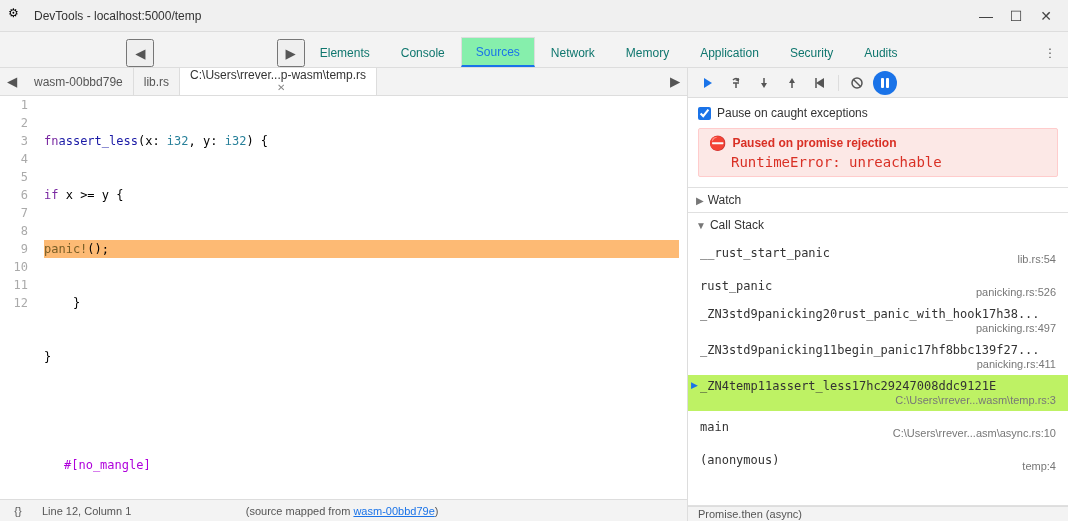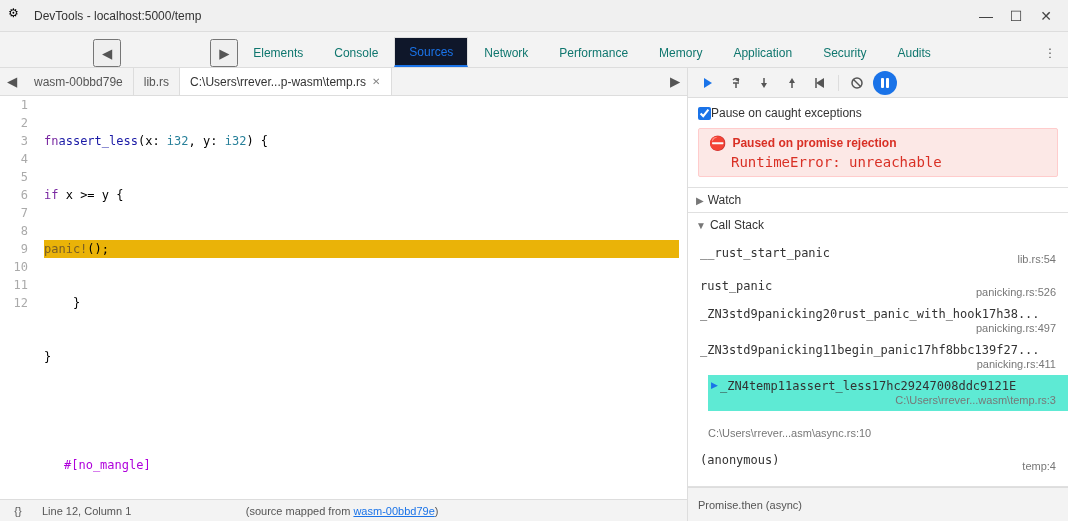--- a/index.html
+++ b/index.html
@@ -8,44 +8,44 @@
     
     .titlebar { height: 32px; background: #f0f0f0; display: flex; align-items: center; padding: 0 8px; border-bottom: 1px solid #ddd; user-select: none; }
     .titlebar-icon { width: 20px; height: 20px; margin-right: 6px; }
     .titlebar-title { flex: 1; font-size: 12px; color: #333; }
     .titlebar-controls { display: flex; gap: 2px; }
     .titlebar-btn { width: 28px; height: 22px; border: none; background: transparent; cursor: pointer; font-size: 14px; display: flex; align-items: center; justify-content: center; color: #444; }
 
     
     .tabbar { height: 36px; background: #f3f3f3; display: flex; align-items: flex-end; border-bottom: 1px solid #ddd; padding: 0 4px; }
     .tab { padding: 6px 14px; cursor: pointer; font-size: 12px; color: #0f766e; border: 1px solid transparent; border-bottom: none; margin-right: 1px; white-space: nowrap; height: 30px; display: flex; align-items: center; }
-    .tab.active { background: #0f172a; color: #1a73e8; border-color: #ddd #ddd transparent; font-weight: 500; border-bottom: 2px solid #1a73e8; }
+    .tab.active { background: #86efac; color: #1a73e8; border-color: #ddd #ddd transparent; font-weight: 500; border-bottom: 2px solid #1a73e8; }
     .tab-more { margin-left: auto; width: 28px; height: 28px; display: flex; align-items: center; justify-content: center; cursor: pointer; color: #555; }
 
     
     .main { flex: 1; display: flex; overflow: hidden; }
 
     
     .left-panel { display: flex; flex-direction: column; flex: 1; overflow: hidden; border-right: 1px solid #ddd; }
 
     
     .file-tabs { height: 28px; background: #f3f3f3; display: flex; align-items: center; border-bottom: 1px solid #ddd; overflow: hidden; }
     .file-tab-nav-btn { width: 24px; height: 28px; border: none; background: transparent; cursor: pointer; display: flex; align-items: center; justify-content: center; color: #555; flex-shrink: 0; }
     .file-tab { padding: 0 10px; height: 28px; display: flex; align-items: center; cursor: pointer; font-size: 12px; color: #555; border-right: 1px solid #ddd; white-space: nowrap; background: #f3f3f3; }
-    .file-tab.active { background: #fff; color: #333; }
+    .file-tab.active { background: #fff; color: #333; flex-direction: column; }
     .file-tab .close-btn { margin-left: 6px; opacity: 0.6; font-size: 10px; }
     .file-tab-end { margin-left: auto; width: 24px; height: 28px; border: none; background: transparent; cursor: pointer; display: flex; align-items: center; justify-content: center; color: #555; flex-shrink: 0; }
 
     
     .code-area { flex: 1; display: flex; overflow: auto; background: #fff; position: relative; }
     .line-numbers { background: #fff; padding: 0 8px; text-align: right; color: #aaa; font-family: monospace; font-size: 12px; line-height: 18px; user-select: none; min-width: 36px; border-right: none; }
     .line-number { height: 18px; display: flex; align-items: center; justify-content: flex-end; }
     .code-content { flex: 1; font-family: monospace; font-size: 12px; line-height: 18px; padding: 0 8px; white-space: pre; overflow: visible; }
     .code-line { height: 18px; display: flex; align-items: flex-end; }
-    .code-line.highlighted { background: #eab308; }
+    .code-line.highlighted { background: #fdba74; }
     .kw { color: #7928a1; }
     .fn-name { color: #1a1aa6; }
     .type { color: #267f99; }
     .macro { color: #795e26; }
     .attr { color: #af00db; margin-left: 20px; }
 
     
     .bottom-bar { height: 22px; background: #f3f3f3; border-top: 1px solid #ddd; display: flex; align-items: center; padding: 0 10px; font-size: 11px; color: #555; gap: 16px; }
     .bottom-bar a { color: #1a73e8; text-decoration: underline; cursor: pointer; }
     .bottom-icon { width: 16px; height: 16px; display: flex; align-items: center; justify-content: center; cursor: pointer; }
@@ -54,46 +54,46 @@
     .right-panel { width: 380px; display: flex; flex-direction: column; overflow: hidden; background: #fff; }
 
     
     .debug-toolbar { height: 30px; background: #f3f3f3; border-bottom: 1px solid #ddd; display: flex; align-items: center; padding: 0 8px; gap: 4px; }
     .debug-btn { width: 24px; height: 24px; border: none; background: transparent; cursor: pointer; display: flex; align-items: center; justify-content: center; color: #555; border-radius: 2px; }
     .debug-btn.pause-active { background: #1a73e8; color: #fff; border-radius: 50%; }
     .debug-divider { width: 1px; height: 16px; background: #ddd; margin: 0 2px; }
 
     
     .pause-section { padding: 6px 10px; border-bottom: 1px solid #e0e0e0; }
-    .pause-on-caught { display: flex; align-items: center; font-size: 12px; color: #333; padding: 2px 0; }
+    .pause-on-caught { display: flex; align-items: center; gap: 6px; font-size: 12px; color: #333; padding: 2px 0; }
     .pause-on-caught input[type=checkbox] { width: 13px; height: 13px; cursor: pointer; accent-color: #1a73e8; }
 
     .paused-banner { margin: 6px 0 4px 0; padding: 6px 10px 6px 10px; background: #fce8e6; border: 1px solid #fcc; border-radius: 2px; }
     .paused-title { display: flex; align-items: center; gap: 6px; font-size: 12px; font-weight: 600; color: #d93025; }
     .paused-detail { font-size: 14px; color: #d93025; font-family: monospace; margin-top: 3px; padding-left: 22px; }
     .error-icon { color: #d93025; font-size: 14px; }
 
     
     .section { border-bottom: 1px solid #e0e0e0; }
     .section-header { height: 24px; display: flex; align-items: center; padding: 0 8px; cursor: pointer; font-size: 12px; color: #333; font-weight: 500; gap: 4px; }
     .chevron { font-size: 10px; color: #777; }
 
     
     .callstack-list { overflow-y: auto; flex: 1; }
     .callstack-item { padding: 4px 12px; cursor: pointer; display: flex; flex-direction: column; border-bottom: 1px solid transparent; justify-content: flex-end; }
-    .callstack-item.active { background: #5eead4; margin-left: 20px; }
+    .callstack-item.active { background: #bef264; }
     .callstack-item.current { position: relative; }
     .callstack-item.current::before { content: '▶'; position: absolute; left: 3px; top: 5px; color: #1a73e8; font-size: 9px; }
     .callstack-row { display: flex; justify-content: space-between; align-items: center; }
     .callstack-fn { font-size: 12px; color: #333; font-family: monospace; flex: 1; white-space: nowrap; overflow: hidden; text-overflow: ellipsis; }
     .callstack-loc { font-size: 11px; color: #777; margin-left: 8px; white-space: nowrap; flex-shrink: 0; margin-top: 12px; }
     .callstack-loc-full { font-size: 11px; color: #777; padding-top: 1px; }
 
     
-    .promise-footer { height: 34px; background: #f3f3f3; border-top: 1px solid #ddd; display: flex; align-items: center; padding: 0 10px; font-size: 11px; color: #555; }
+    .promise-footer { height: 15px; background: #f3f3f3; border-top: 1px solid #ddd; display: flex; align-items: center; padding: 0 10px; font-size: 11px; color: #555; }
 
     
     ::-webkit-scrollbar { width: 8px; height: 8px; }
     ::-webkit-scrollbar-track { background: #f1f1f1; }
     ::-webkit-scrollbar-thumb { background: #c1c1c1; }
   </style>
 </head>
 <body>
 
 <div class="titlebar">
@@ -106,21 +106,20 @@
   </div>
 </div>
 
 <div class="tabbar">
   <button class="tab-more">◀</button>
   <button class="tab-more">▶</button>
   <div class="tab">Elements</div>
   <div class="tab">Console</div>
   <div class="tab active">Sources</div>
   <div class="tab">Network</div>
-  <div class="tab">Performance</div>
   <div class="tab">Memory</div>
   <div class="tab">Application</div>
   <div class="tab">Security</div>
   <div class="tab">Audits</div>
   <div class="tab-more" style="margin-left:auto;">⋮</div>
 </div>
 
 <div class="main">
 
   <div class="left-panel">
@@ -292,20 +291,21 @@
 
           <div class="callstack-item active current">
             <div class="callstack-row">
               <span class="callstack-fn">_ZN4temp11assert_less17hc29247008ddc9121E</span>
             </div>
             <div class="callstack-loc-full" style="text-align:right;">C:\Users\rrever...wasm\temp.rs:3</div>
           </div>
 
           <div class="callstack-item">
             <div class="callstack-row">
+              <span class="callstack-fn">main</span>
               <span class="callstack-loc">C:\Users\rrever...asm\async.rs:10</span>
             </div>
           </div>
 
           <div class="callstack-item">
             <div class="callstack-row">
               <span class="callstack-fn">(anonymous)</span>
               <span class="callstack-loc">temp:4</span>
             </div>
           </div>

